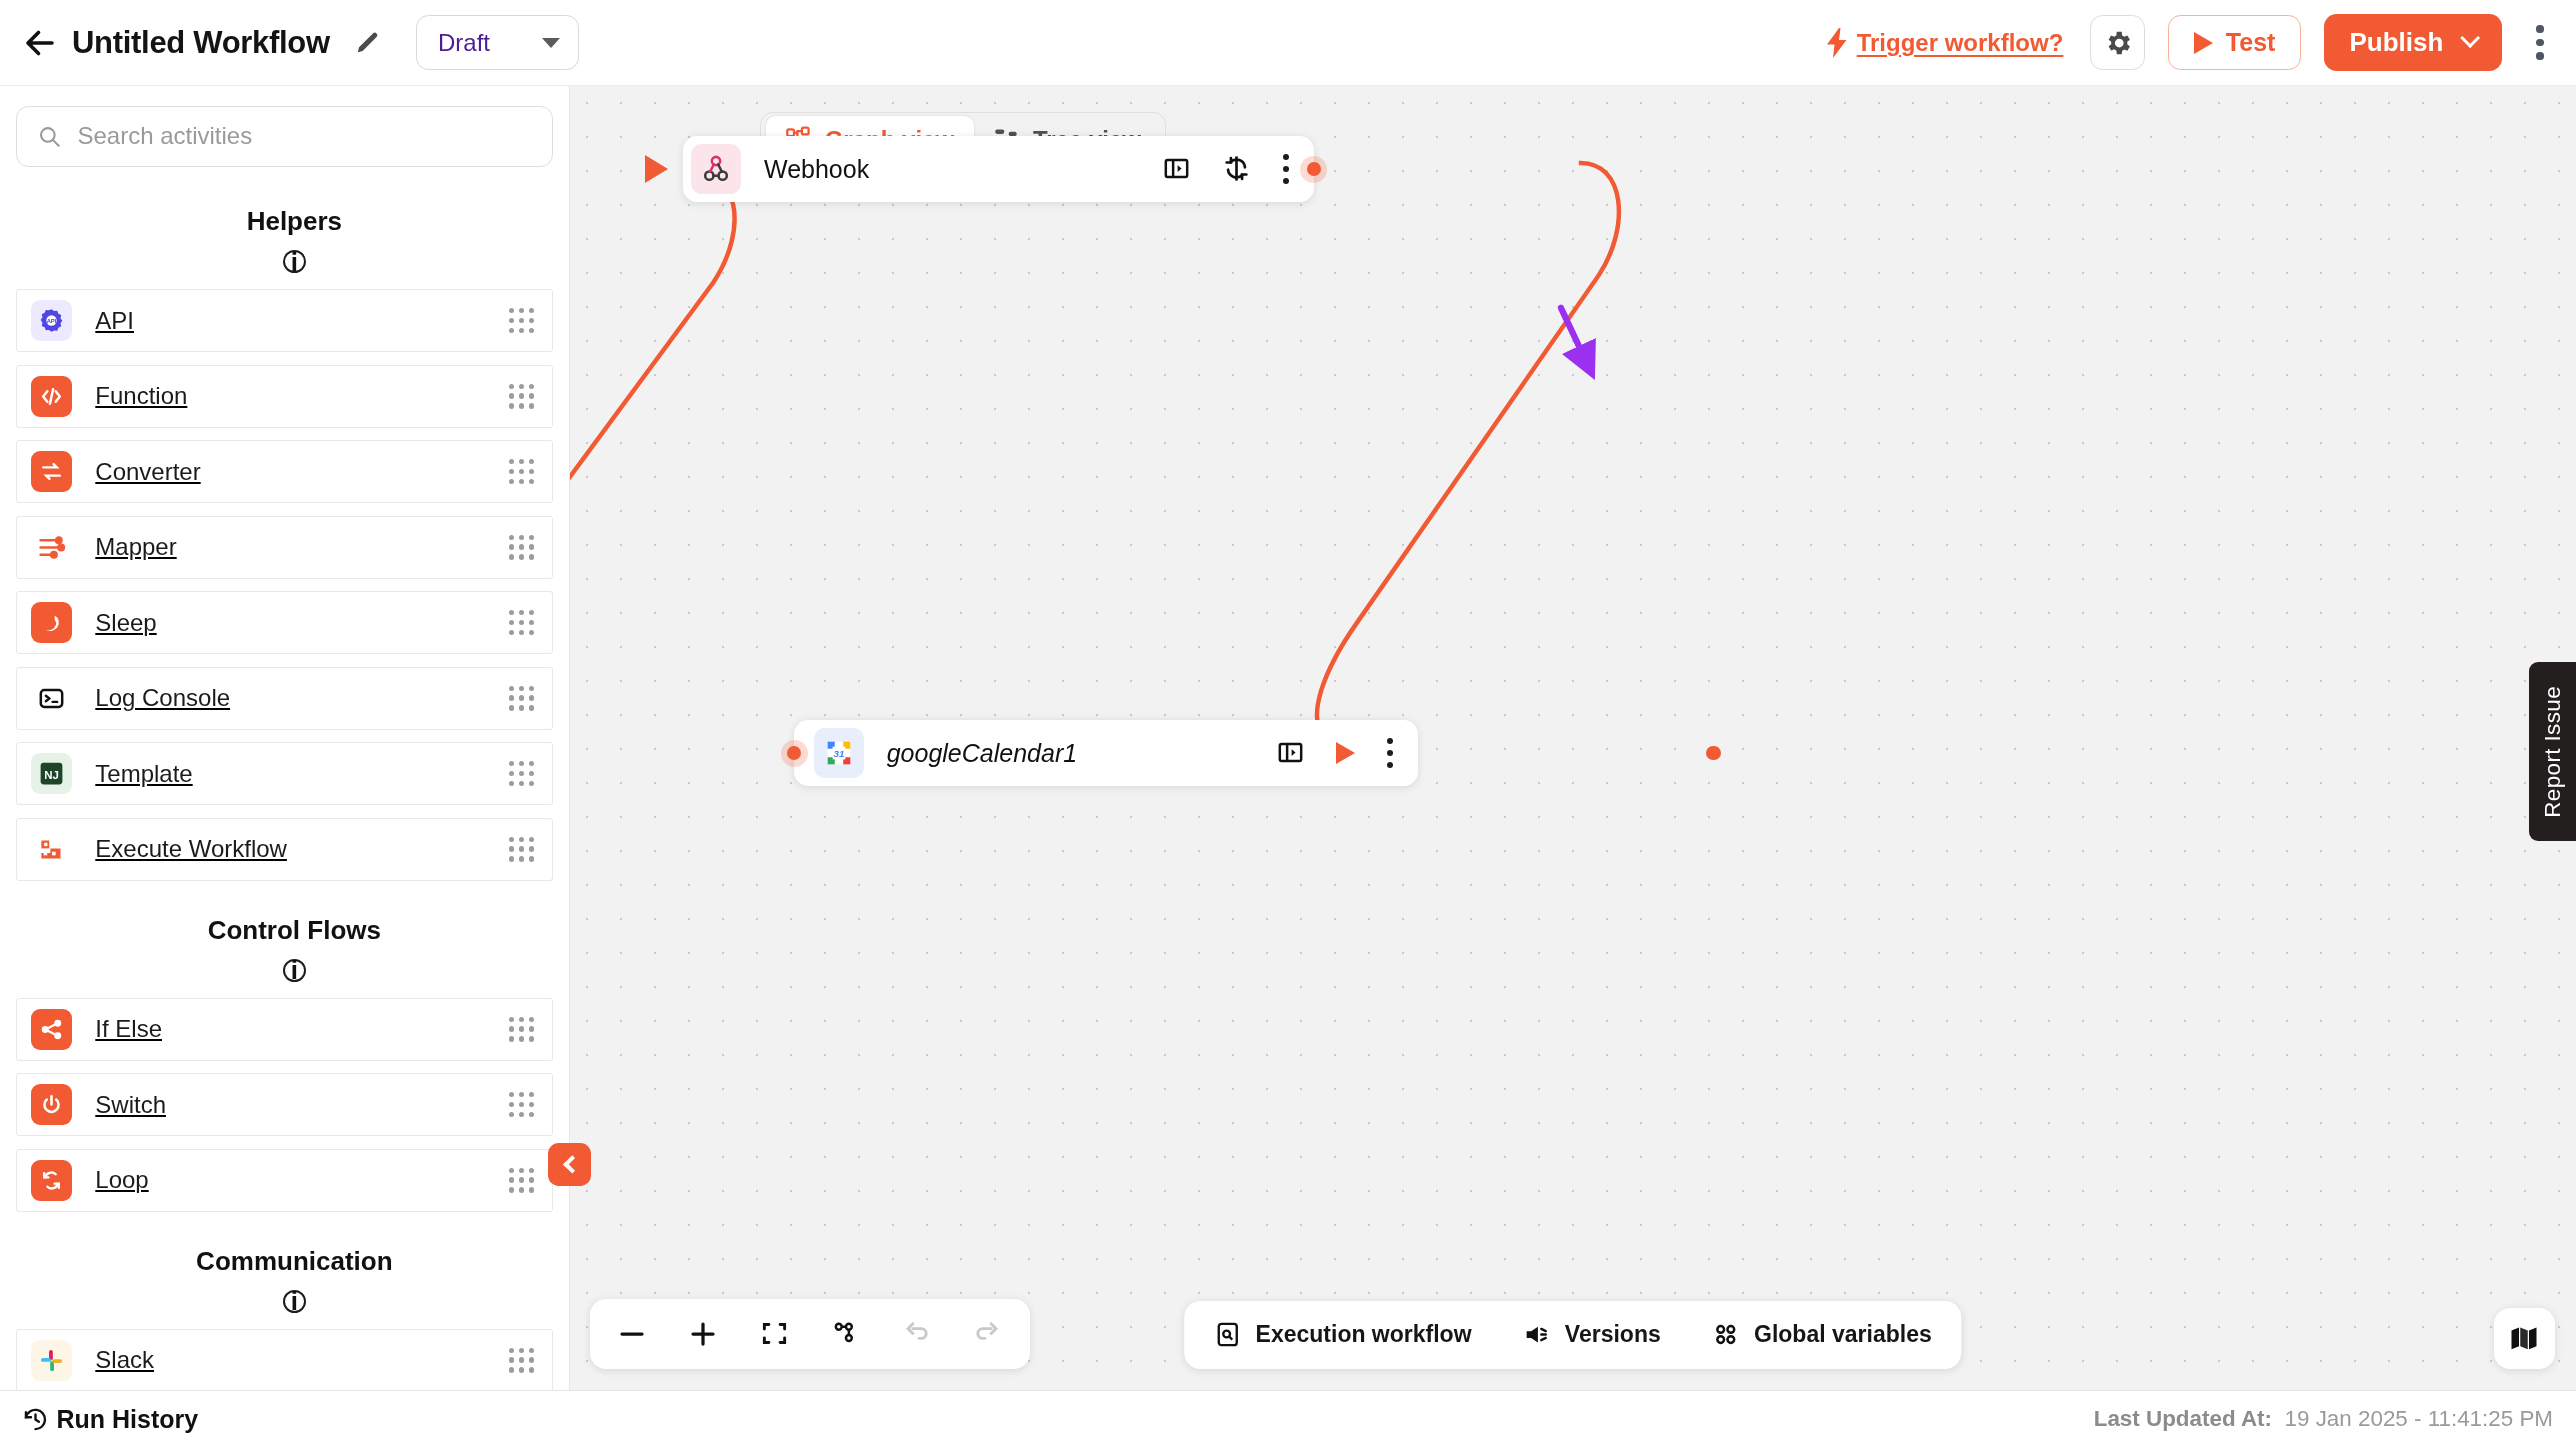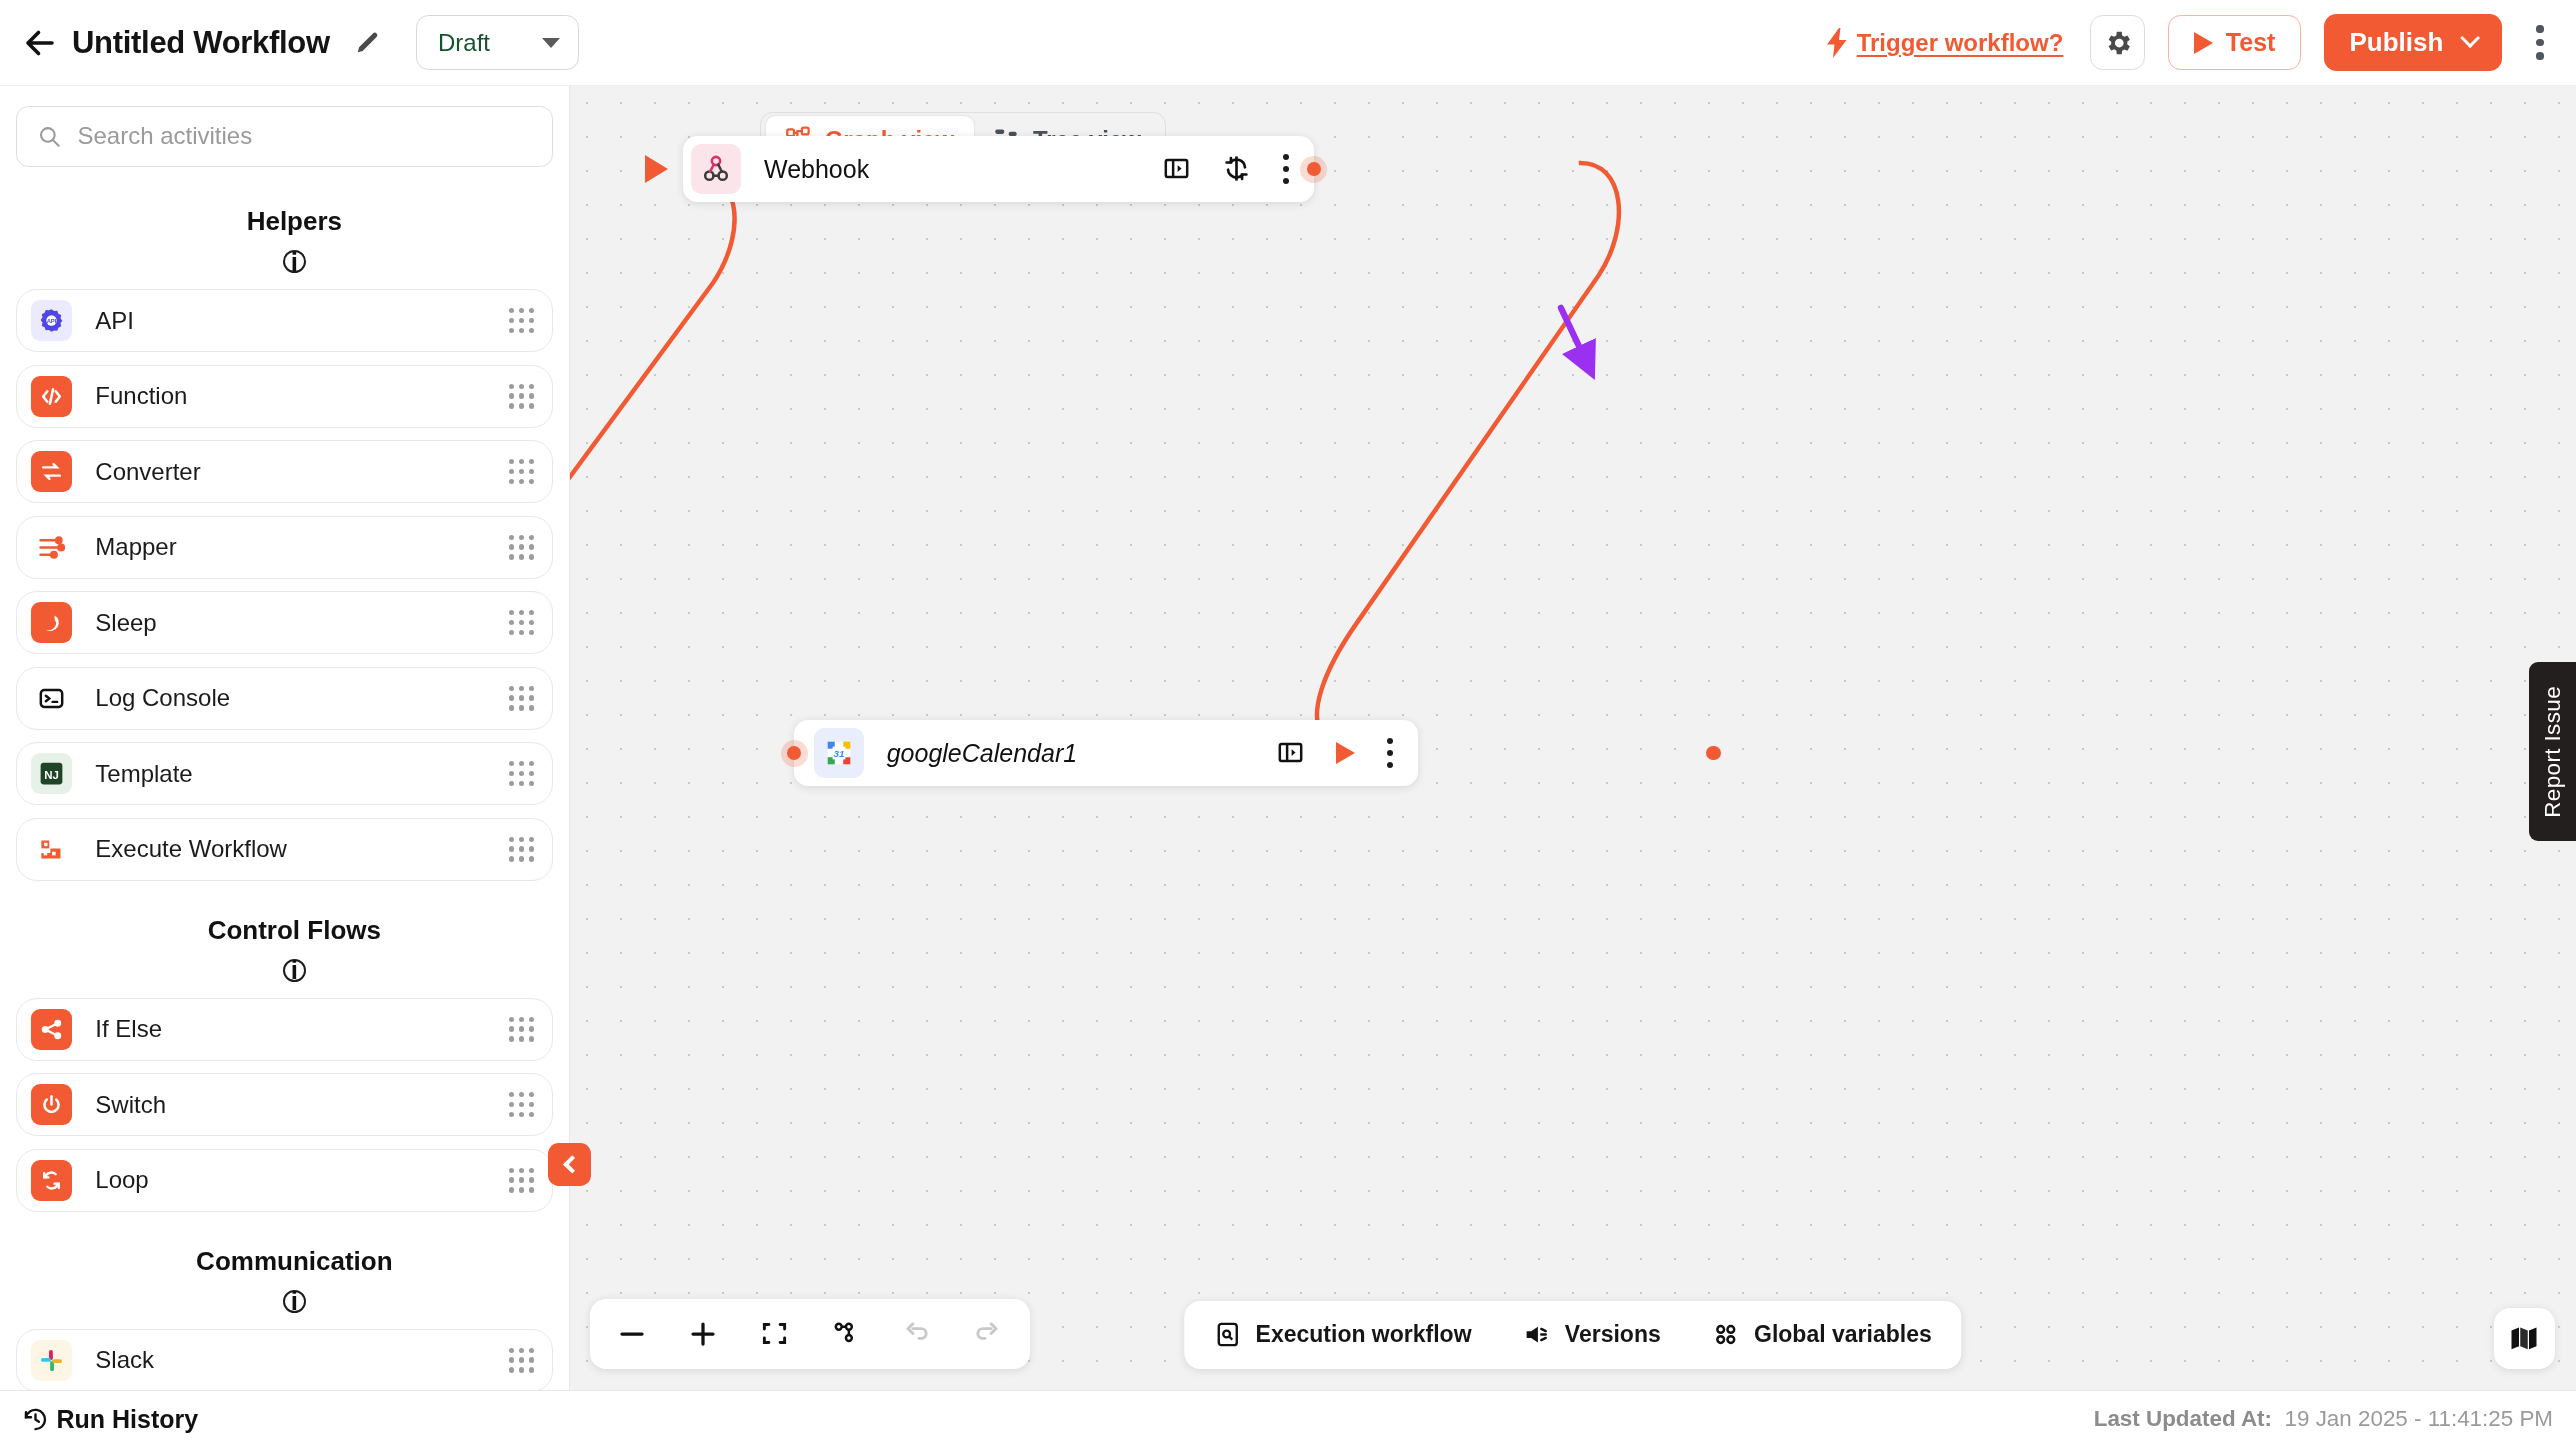--- a/index.html
+++ b/index.html
@@ -20,21 +20,21 @@
   .back-arrow { margin-left: 16px; width: 47px; height: 47px;
     display: flex; align-items: center; justify-content: center; cursor: pointer; }
   .wf-title { font-size: 31px; font-weight: bold; color: #141414; margin-left: 9px; letter-spacing: -0.3px; }
   .edit-icon { margin-left: 19.7px; width: 36px; height: 36px; display: flex;
     align-items: center; justify-content: center; cursor: pointer; }
   .status-select {
     margin-left: 30px; width: 163px; height: 55px; border: 1.4px solid #d8d8d8;
     border-radius: 12.5px; display: flex; align-items: center; justify-content: space-between;
     padding: 0 18px 0 21.5px; cursor: pointer; background: #fff;
   }
-  .status-select span { font-size: 24px; color: #14532d; font-weight: 500; }
+  .status-select span { font-size: 24px; color: #4c1d95; font-weight: 500; }
   .tri-down { width: 0; height: 0; border-left: 9.8px solid transparent;
     border-right: 9.8px solid transparent; border-top: 10.7px solid #5b5b5b; }
 
   .topbar-right { margin-left: auto; display: flex; align-items: center; padding-right: 18px; }
   .trigger-link { display: flex; align-items: center; gap: 7.2px; cursor: pointer; margin-right: 27px; }
   .trigger-link span { font-size: 24px; color: #f15a33; font-weight: bold;
     text-decoration: underline; text-underline-offset: 3.6px; }
   .gear-btn { width: 55px; height: 55px; border: 1.4px solid #dcdcdc; border-radius: 12.5px;
     display: flex; align-items: center; justify-content: center; cursor: pointer; background: #fff; }
   .test-btn { margin-left: 23px; height: 55px; padding: 0 25px; border: 1.6px solid #f8b29a;
@@ -63,22 +63,22 @@
     font-family: "Liberation Sans", sans-serif; width: 100%; background: transparent; }
   .search-box input::placeholder { color: #9a9a9a; }
 
   .sec-head { display: flex; align-items: center; gap: 13px; padding: 21.5px 0 16px 19.7px; flex-direction: column; }
   .sec-head span { font-size: 26px; font-weight: bold; color: #111; }
   .info-ico { width: 23px; height: 23px; border: 2.1px solid #1c1c1c; border-radius: 50%;
     font-size: 15px; font-weight: bold; color: #1c1c1c; display: flex;
     align-items: center; justify-content: center; line-height: 1; }
 
   .act-list { padding: 0 16px; }
-  .act-item { height: 63px; border: 1.3px solid #e8e8e8; border-radius: 21px; background: #fff;
-    display: flex; align-items: center; padding: 0 18px 0 14.3px; margin-bottom: 12.5px; cursor: grab; }
+  .act-item { height: 63px; border: 1.3px solid #e8e8e8; border-radius: 3px; background: #fff;
+    display: flex; align-items: center; padding: 0 18px 0 14.3px; margin-bottom: 12.5px; cursor: grab; text-decoration: underline; }
   .act-icon { width: 41px; height: 41px; border-radius: 9px; display: flex;
     align-items: center; justify-content: center; flex: 0 0 auto; }
   .act-label { font-size: 24px; color: #1b1b1b; margin-left: 23px; }
   .drag-dots { margin-left: auto; display: grid; grid-template-columns: repeat(3, 5.4px);
     grid-gap: 4.5px; cursor: grab; }
   .drag-dots i { width: 5.4px; height: 5.4px; border-radius: 50%; background: #9c9c9c; display: block; }
 
   
   .canvas {
     position: absolute; left: 570px; top: 86px; width: 2006px; height: 1304px;

